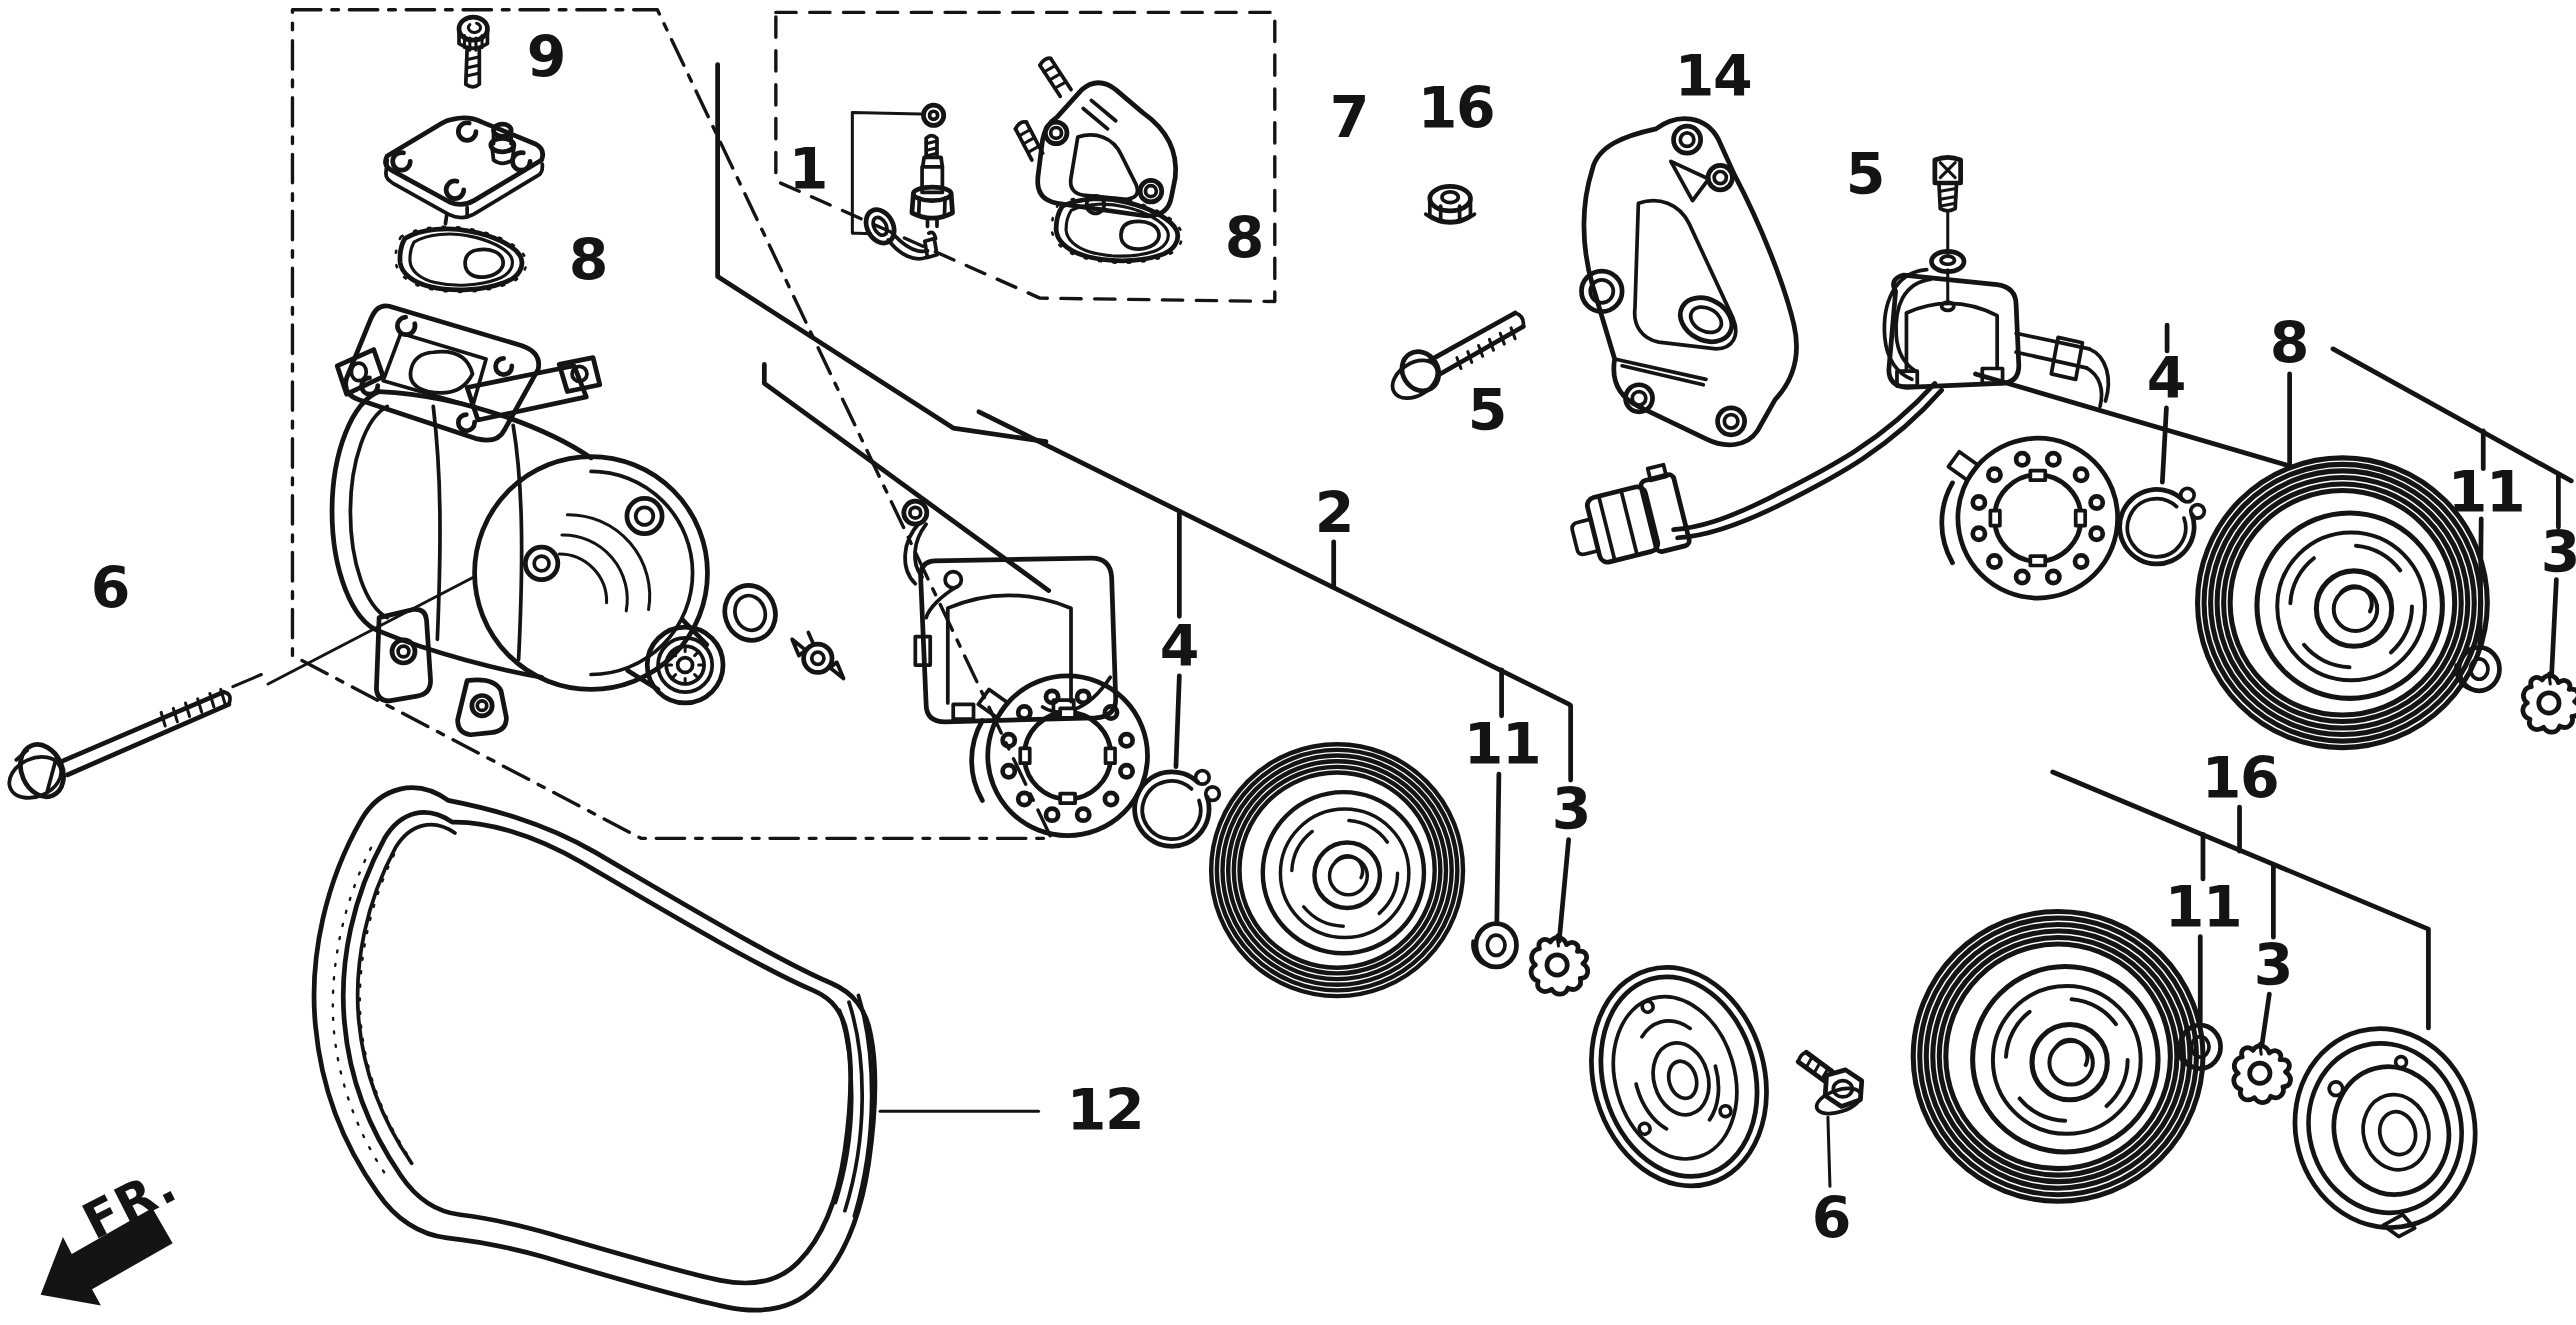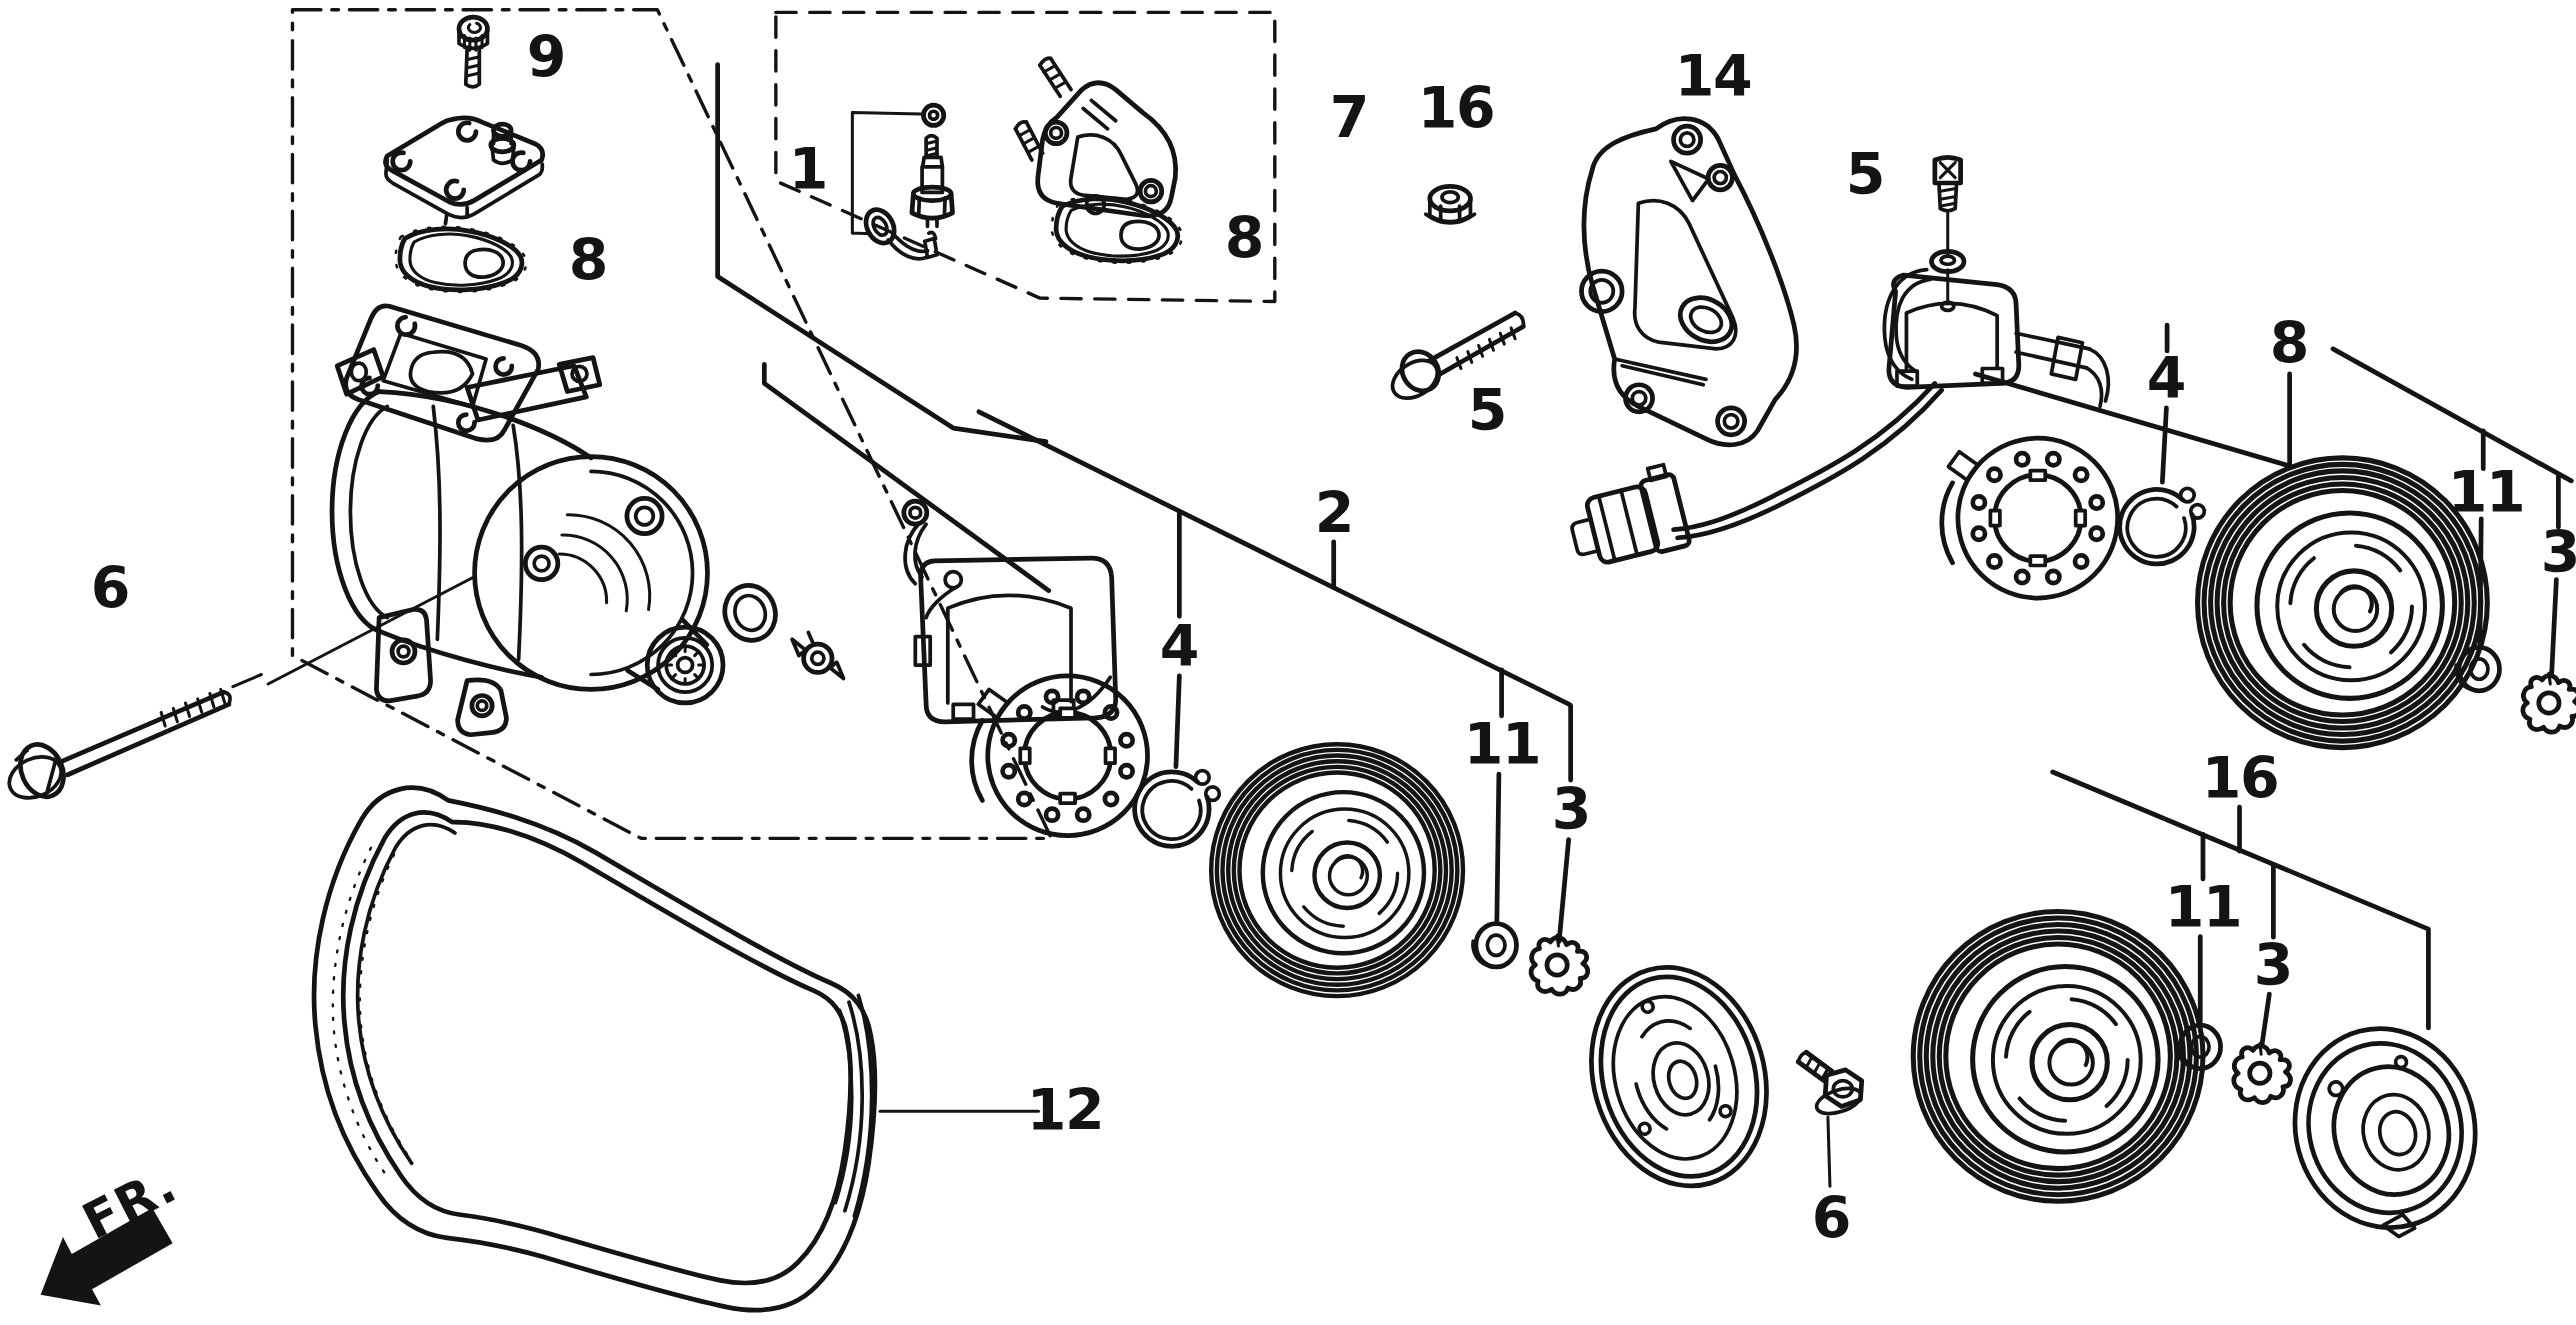--- a/index.html
+++ b/index.html
@@ -390,21 +390,21 @@
 <div class="callout" style="left:1865px;top:174px">5</div>
 <div class="callout" style="left:2289px;top:343px">8</div>
 <div class="callout" style="left:2166px;top:378px">4</div>
 <div class="callout" style="left:2486px;top:492px">11</div>
 <div class="callout" style="left:2560px;top:552px">3</div>
 <div class="callout" style="left:1334px;top:513px">2</div>
 <div class="callout" style="left:1179px;top:646px">4</div>
 <div class="callout" style="left:1502px;top:744px">11</div>
 <div class="callout" style="left:1571px;top:809px">3</div>
 <div class="callout" style="left:110px;top:588px">6</div>
-<div class="callout" style="left:1065px;top:1110px">12</div>
+<div class="callout" style="left:1105px;top:1110px">12</div>
 <div class="callout" style="left:2240px;top:778px">16</div>
 <div class="callout" style="left:2203px;top:907px">11</div>
 <div class="callout" style="left:2273px;top:965px">3</div>
 <div class="callout" style="left:1831px;top:1218px">6</div>
 
 <div id="fr-label">FR.</div>
 
 </div>
 
 

